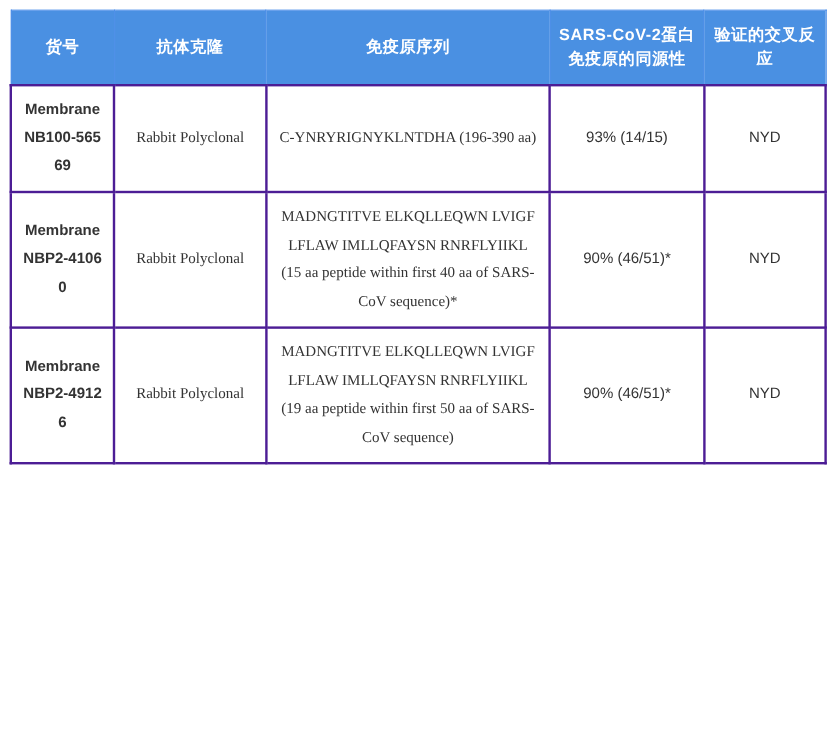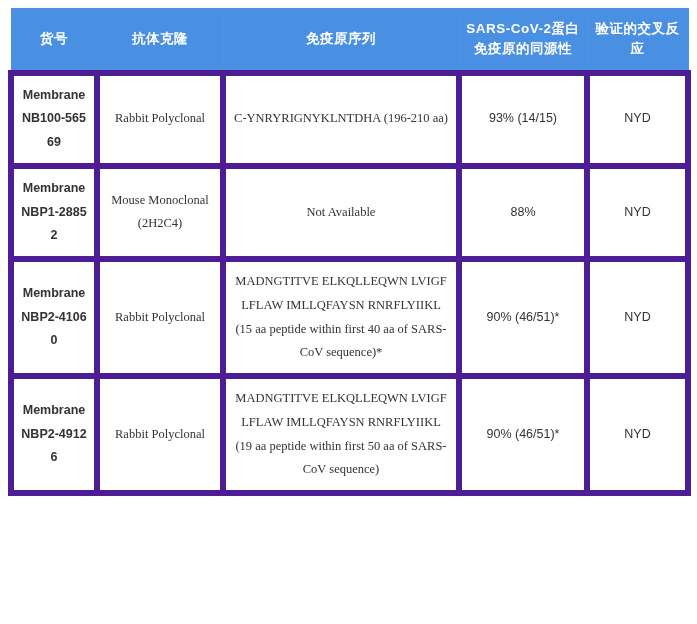--- a/index.html
+++ b/index.html
@@ -30,21 +30,21 @@
     color: #ffffff;
     font-size: 13.5px;
     font-weight: bold;
     text-align: center;
     padding: 10px 6px;
     border: 1px solid #4f90e8;
     line-height: 1.5;
     letter-spacing: 0.5px;
   }
   table.antibody-table td {
-    border: 6px solid #4c1d95;
+    border: 2px solid #4c1d95;
     text-align: center;
     vertical-align: middle;
     font-size: 12.5px;
     color: #333333;
     padding: 8px 7px;
     line-height: 1.9;
   }
   .col-cat   { width: 86px; }
   .col-clone { width: 126px; }
   .col-seq   { width: 236px; }
@@ -88,32 +88,23 @@
         <th>免疫原序列</th>
         <th>SARS-CoV-2蛋白免疫原的同源性</th>
         <th>验证的交叉反应</th>
       </tr>
     </thead>
     <tbody>
       <tr>
         <td class="catalog">Membrane NB100-56569</td>
         <td class="clone">Rabbit Polyclonal</td>
         <td class="sequence">
-          <span class="seq-line">C-YNRYRIGNYKLNTDHA (196-210 aa)</span>
+          <span class="seq-line">C-YNRYRIGNYKLNTDHA (196-390 aa)</span>
         </td>
         <td class="homology">93% (14/15)</td>
-        <td class="cross">NYD</td>
-      </tr>
-      <tr>
-        <td class="catalog">Membrane NBP1-28852</td>
-        <td class="clone">Mouse Monoclonal (2H2C4)</td>
-        <td class="sequence">
-          <span class="seq-line">Not Available</span>
-        </td>
-        <td class="homology">88%</td>
         <td class="cross">NYD</td>
       </tr>
       <tr>
         <td class="catalog">Membrane NBP2-41060</td>
         <td class="clone">Rabbit Polyclonal</td>
         <td class="sequence">
           <span class="seq-line">MADNGTITVE ELKQLLEQWN LVIGF</span>
           <span class="seq-line">LFLAW IMLLQFAYSN RNRFLYIIKL</span>
           <span class="seq-line">(15 aa peptide within first 40 aa of SARS-CoV sequence)*</span>
         </td>

